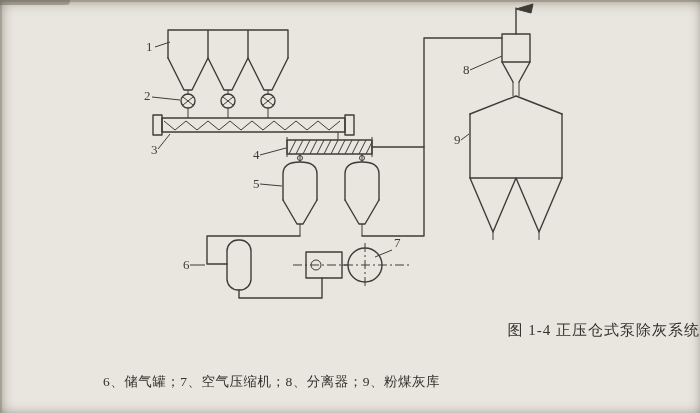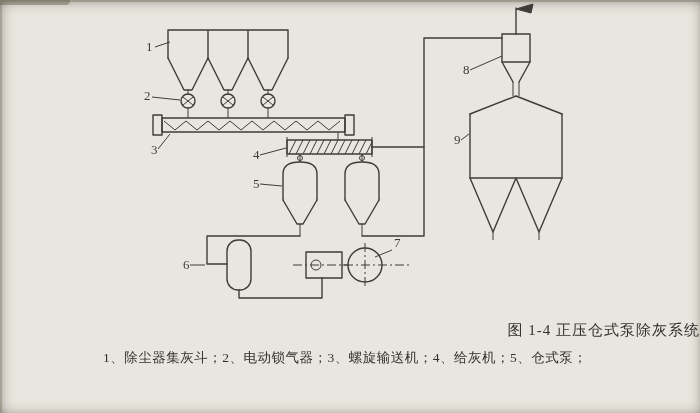--- a/index.html
+++ b/index.html
@@ -146,14 +146,14 @@
       <text x="394" y="247">7</text>
       <path class="thin" d="M392,250 L375,257"></path>
       <text x="463" y="74">8</text>
       <path class="thin" d="M470,70 L502,56"></path>
       <text x="454" y="144">9</text>
       <path class="thin" d="M461,140 L469,134"></path>
     </g>
   </svg>
 
   <div class="caption">图 1-4  正压仓式泵除灰系统</div>
-  <div class="legend l1">1、除尘器集灰斗；2、电动锁气器；3、螺旋输送机；4、给灰机；5、仓式泵；</div>
+  <div class="legend l2">6、储气罐；7、空气压缩机；8、分离器；9、粉煤灰库</div>
 </div>
 
 </body></html>

